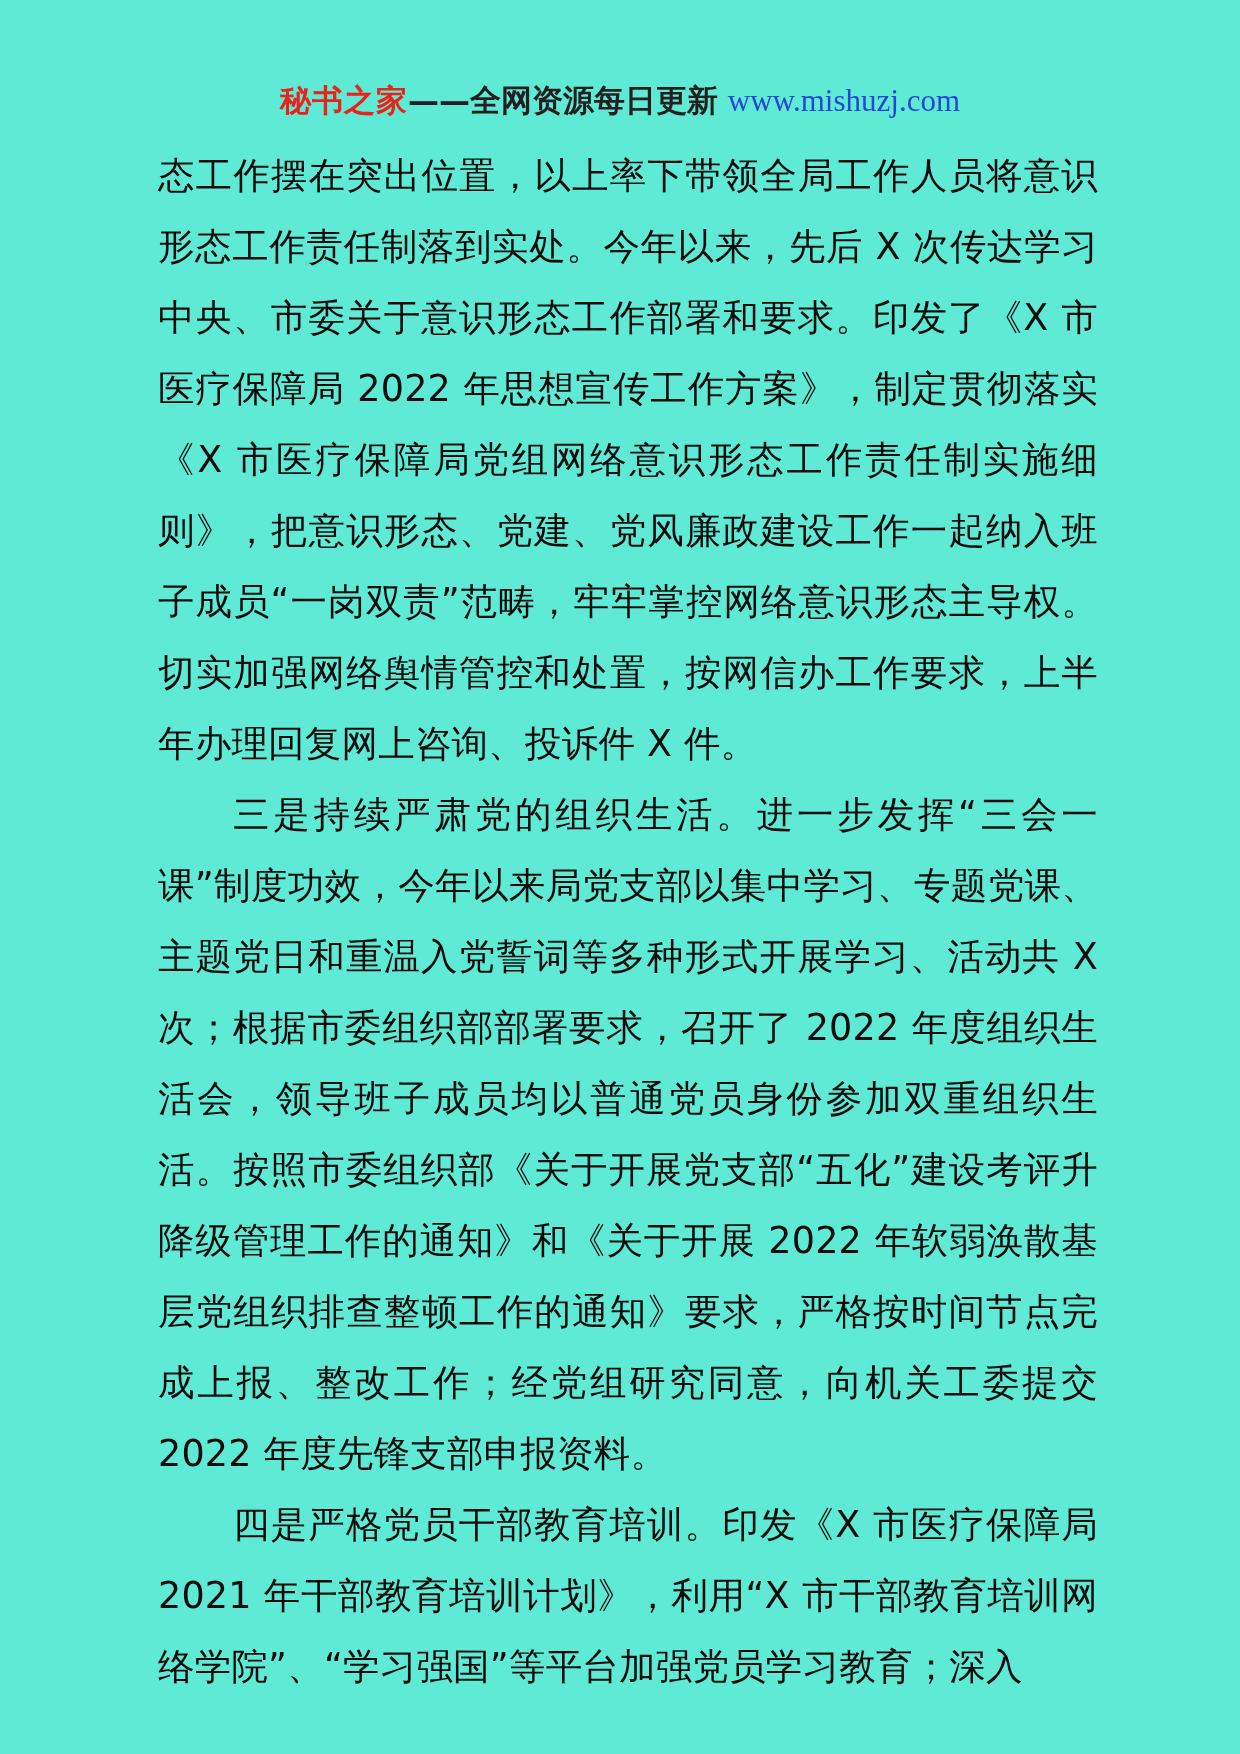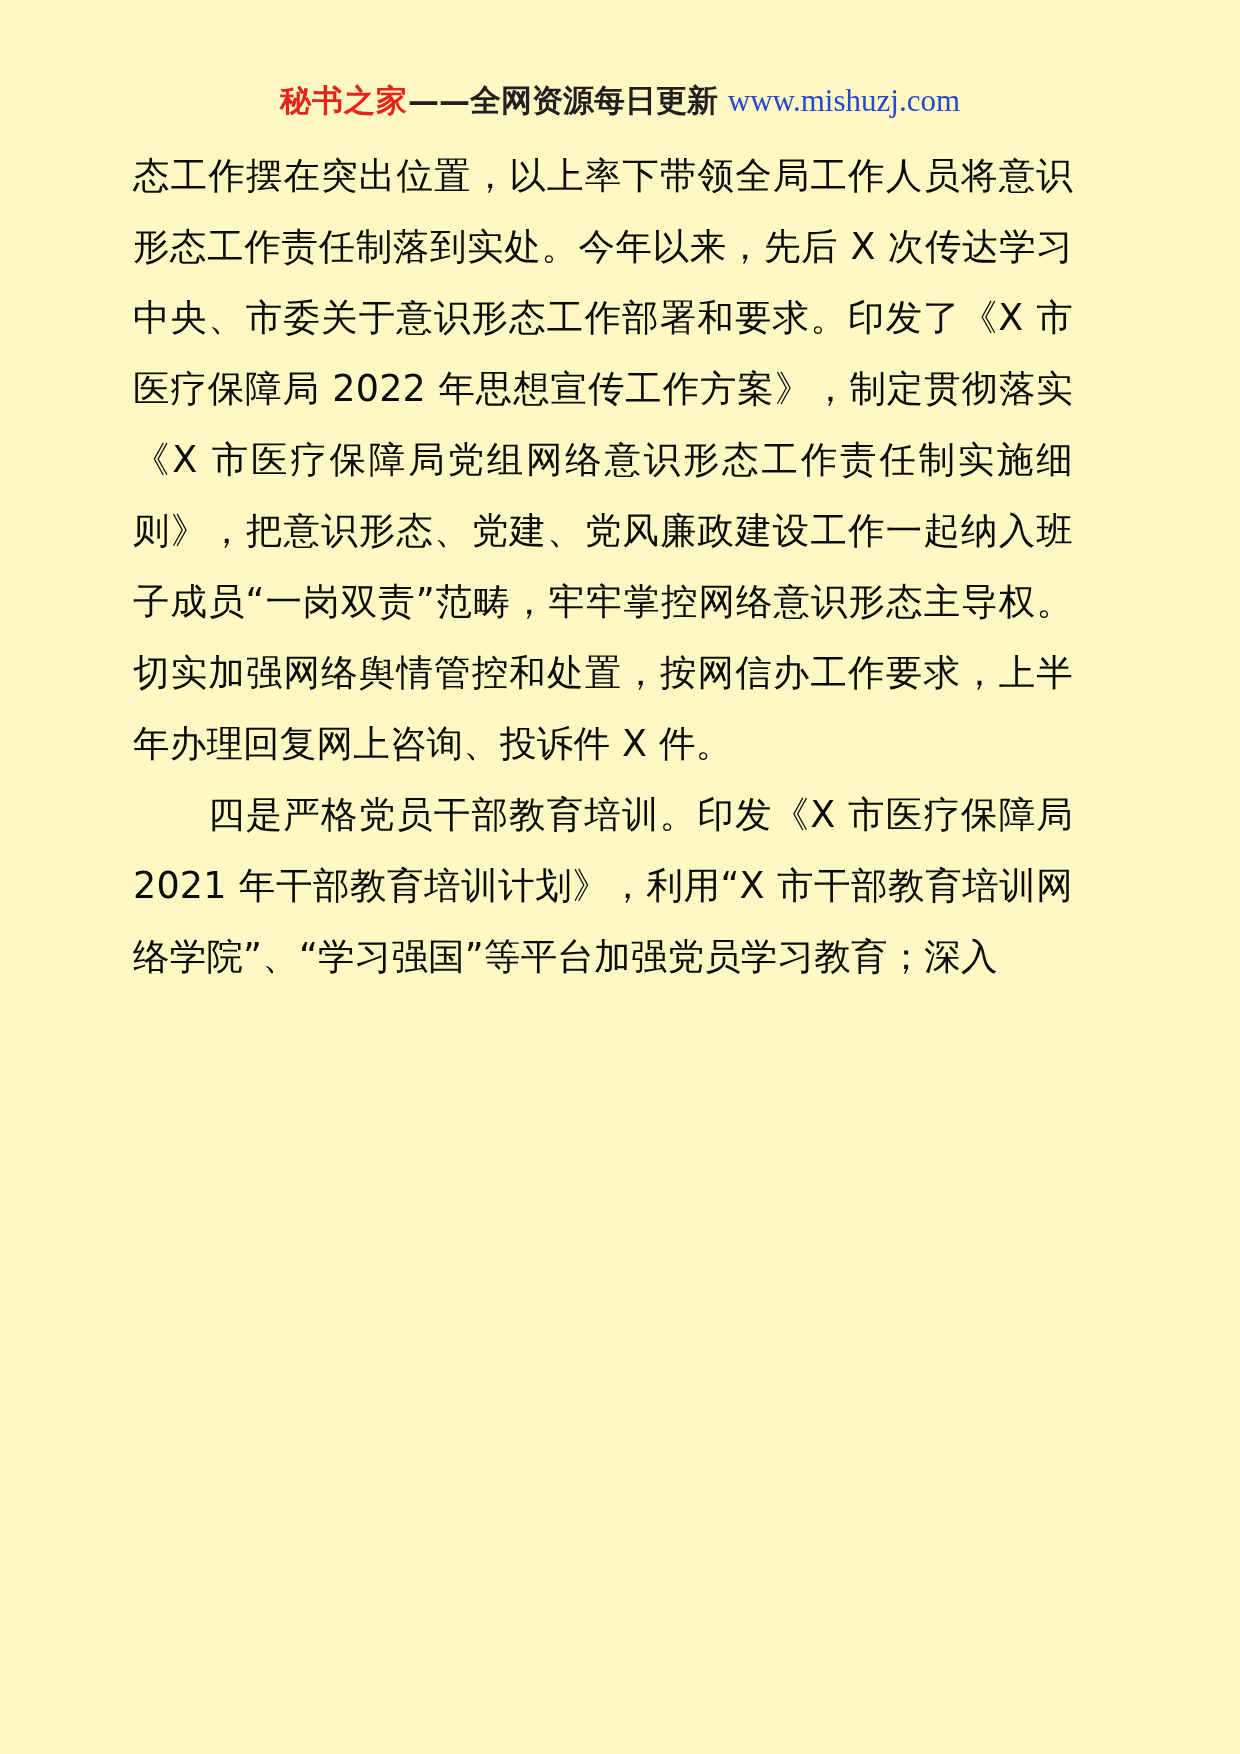--- a/index.html
+++ b/index.html
@@ -12,21 +12,21 @@
     height: 1754px;
     font-family: "DejaVu Sans", sans-serif;
     overflow: hidden;
   }
   .page {
     position: relative;
     width: 1240px;
     height: 1754px;
     box-sizing: border-box;
     padding: 0;
-    background: #fef9c3;
+    background: #5eead4;
   }
   .header {
     position: absolute;
     top: 82px;
     left: 0;
     width: 1240px;
     text-align: center;
     font-size: 31px;
     line-height: 1.2;
     white-space: nowrap;
@@ -42,21 +42,21 @@
   }
   .header .site {
     color: #2448cf;
     font-family: "Liberation Serif", serif;
     font-weight: normal;
     letter-spacing: 0px;
   }
   .body-text {
     position: absolute;
     top: 140px;
-    left: 133px;
+    left: 158px;
     width: 940px;
   }
   .para {
     font-size: 36.5px;
     line-height: 71px;
     color: #0c0c0c;
     text-align: justify;
     text-justify: inter-ideograph;
     margin: 0;
     font-family: "DejaVu Sans", sans-serif;
@@ -70,16 +70,17 @@
 <body>
 
 <div class="page">
 
   <div class="header">
     <span class="brand">秘书之家</span><span class="tagline">——全网资源每日更新</span> <span class="site">www.mishuzj.com</span>
   </div>
 
   <div class="body-text">
     <p class="para">态工作摆在突出位置，以上率下带领全局工作人员将意识形态工作责任制落到实处。今年以来，先后 X 次传达学习中央、市委关于意识形态工作部署和要求。印发了《X 市医疗保障局 2022 年思想宣传工作方案》，制定贯彻落实《X 市医疗保障局党组网络意识形态工作责任制实施细则》，把意识形态、党建、党风廉政建设工作一起纳入班子成员“一岗双责”范畴，牢牢掌控网络意识形态主导权。切实加强网络舆情管控和处置，按网信办工作要求，上半年办理回复网上咨询、投诉件 X 件。</p>
+    <p class="para indent">三是持续严肃党的组织生活。进一步发挥“三会一课”制度功效，今年以来局党支部以集中学习、专题党课、主题党日和重温入党誓词等多种形式开展学习、活动共 X 次；根据市委组织部部署要求，召开了 2022 年度组织生活会，领导班子成员均以普通党员身份参加双重组织生活。按照市委组织部《关于开展党支部“五化”建设考评升降级管理工作的通知》和《关于开展 2022 年软弱涣散基层党组织排查整顿工作的通知》要求，严格按时间节点完成上报、整改工作；经党组研究同意，向机关工委提交 2022 年度先锋支部申报资料。</p>
     <p class="para indent">四是严格党员干部教育培训。印发《X 市医疗保障局 2021 年干部教育培训计划》，利用“X 市干部教育培训网络学院”、“学习强国”等平台加强党员学习教育；深入</p>
   </div>
 
 </div>
 
 </body></html>

